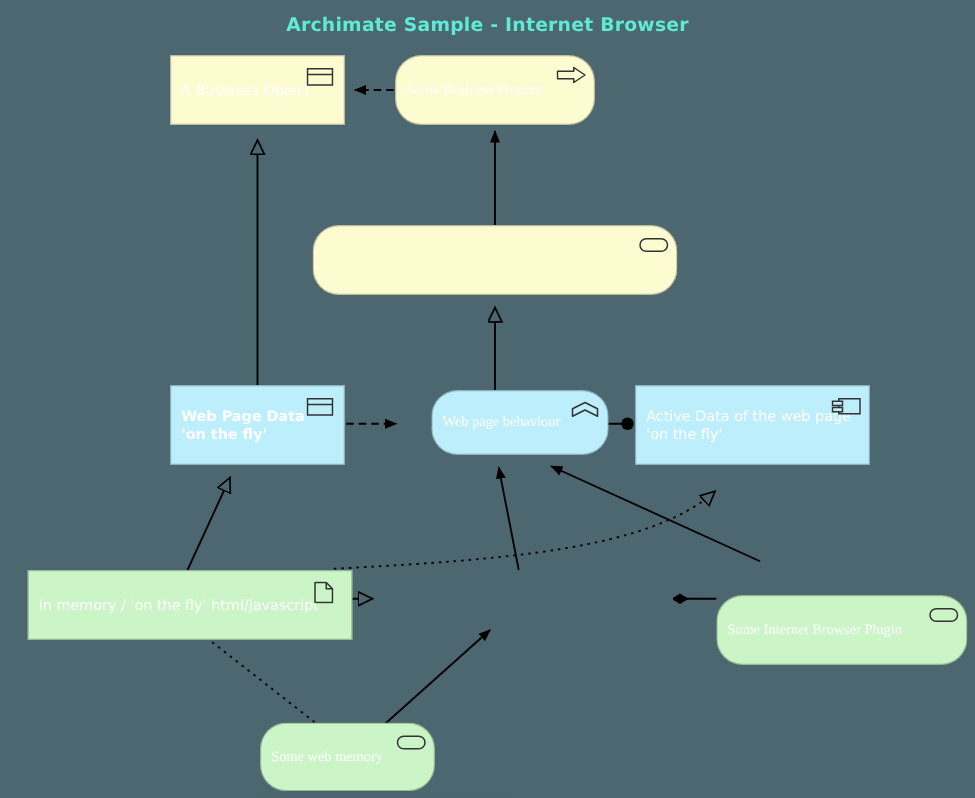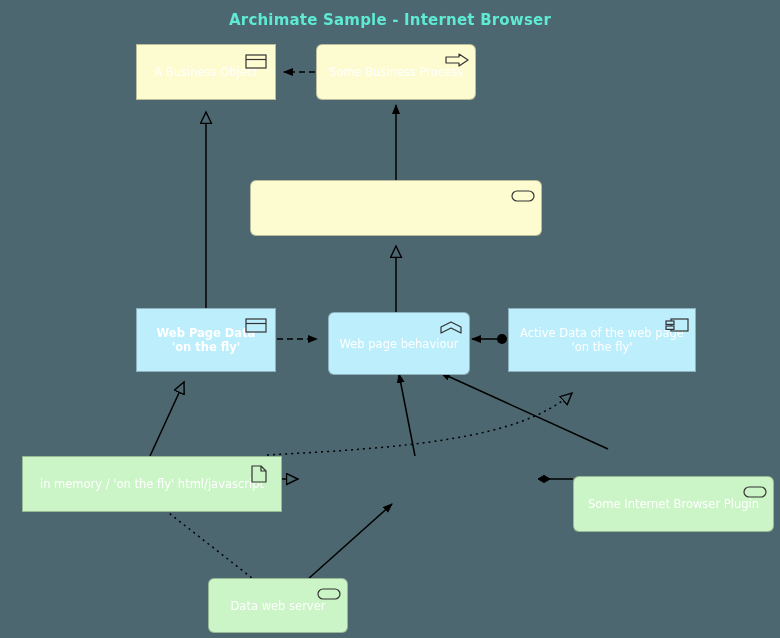--- a/index.html
+++ b/index.html
@@ -36,34 +36,33 @@
     font-weight: bold;
     letter-spacing: 0.2px;
   }
   .node {
     position: absolute;
     box-sizing: border-box;
     border: 1px solid rgba(0,0,0,0.25);
     display: flex;
     align-items: center;
     justify-content: center;
-    text-align: center;
     color: #ffffff;
     font-size: 11.5px;
     line-height: 14px;
     padding: 0 8px;
   }
   .node .label {
     display: block;
     width: 100%;
     white-space: pre-line;
     position: relative;
     z-index: 2;
   }
-  .rounded { border-radius: 6px; }
+  .rounded { border-radius: 21px; font-family: Liberation Serif, serif; }
   .fill-yellow { background: #fdfbd0; }
   .fill-blue   { background: #bdeefc; }
   .fill-green  { background: #cbf5c6; }
 
   .icon {
     position: absolute;
     right: 8px;
     top: 8px;
     width: 22px;
     height: 16px;
@@ -170,21 +169,21 @@
     <span class="icon">
       <svg width="22" height="16" viewBox="0 0 22 16">
         <rect x="1" y="2" width="20" height="13" fill="#bdeefc" stroke="#333" stroke-width="1.2"></rect>
         <line x1="1" y1="6.5" x2="21" y2="6.5" stroke="#333" stroke-width="1.2"></line>
       </svg>
     </span>
     <span class="label">Web Page Data
 'on the fly'</span>
   </div>
 
-  <div class="node rounded fill-blue" style="left:328px; top:312px; width:142px; height:63px;">
+  <div class="node rounded fill-blue" style="left:345px; top:312px; width:142px; height:52px;">
     <span class="icon">
       <svg width="24" height="14" viewBox="0 0 24 14">
         <path d="M2,12 L2,6 L12,1 L22,6 L22,12 L12,7 z" fill="#bdeefc" stroke="#333" stroke-width="1.2" stroke-linejoin="round"></path>
       </svg>
     </span>
     <span class="label">Web page behaviour</span>
   </div>
 
   <div class="node fill-blue" style="left:508px; top:308px; width:188px; height:64px;">
     <span class="icon">
@@ -217,16 +216,16 @@
     </span>
     <span class="label">Some Internet Browser Plugin</span>
   </div>
 
   <div class="node rounded fill-green" style="left:208px; top:578px; width:140px; height:55px;">
     <span class="icon">
       <svg width="24" height="14" viewBox="0 0 24 14">
         <rect x="1" y="2" width="22" height="10" rx="5" ry="5" fill="#cbf5c6" stroke="#333" stroke-width="1.2"></rect>
       </svg>
     </span>
-    <span class="label">Data web server</span>
+    <span class="label">Some web memory</span>
   </div>
 
 </div>
 
 </body></html>

